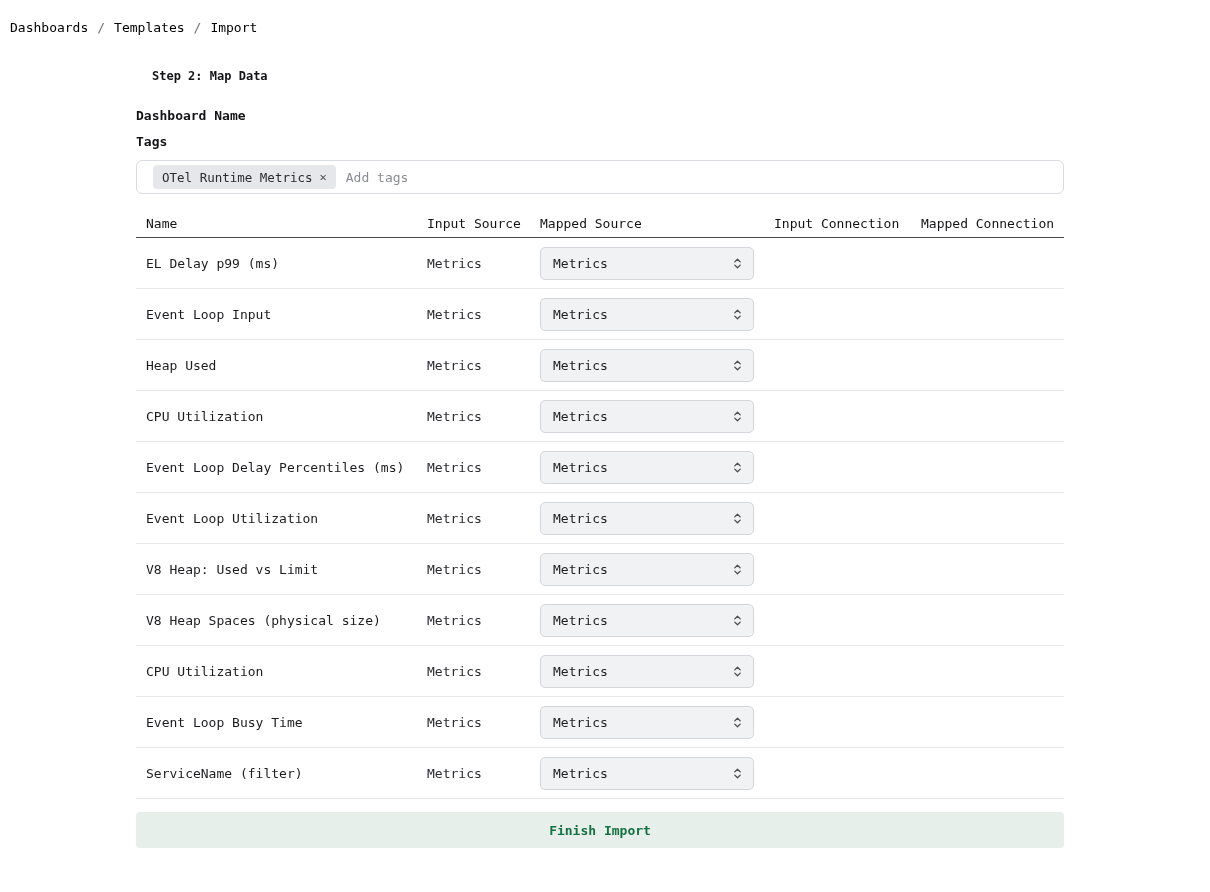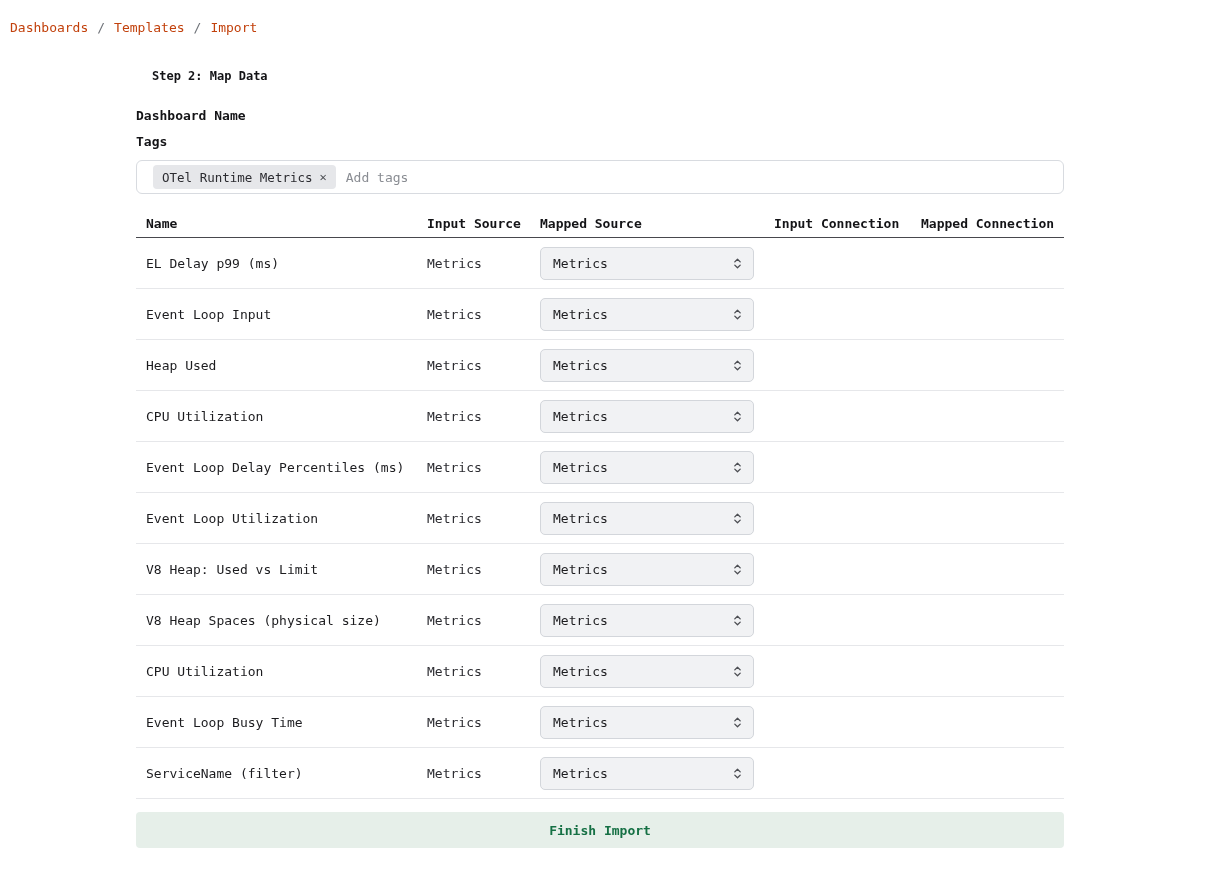--- a/index.html
+++ b/index.html
@@ -13,21 +13,21 @@
   
   .breadcrumb {
     padding: 20px 0 0 10px;
     color: #6f7379;
     font-size: 13px;
     display: flex;
     align-items: center;
     gap: 0;
     white-space: pre;
   }
-  .breadcrumb .crumb { color: #c2410c; }
+  .breadcrumb .crumb { color: #000000; }
   .breadcrumb .sep { margin: 0 9px; color: #6f7379; }
 
   
   .container {
     width: 928px;
     margin: 34px 0 0 136px;
     padding-bottom: 10px;
   }
 
   .step-title {
@@ -103,21 +103,21 @@
   
   .table { margin-top: 16px; }
   .thead, .trow {
     display: grid;
     grid-template-columns: 281px 113px 234px 147px 1fr;
     align-items: center;
     padding-left: 10px;
   }
   .thead {
     height: 28px;
-    font-weight: bold;
+    font-weight: normal;
     color: #141417;
     border-bottom: 1px solid #47484d;
   }
   .trow {
     height: 51px;
     border-bottom: 1px solid #e6e7ea;
   }
   .cell-name { color: #1c1c1f; }
   .cell-source { color: #2b2b30; }
 

